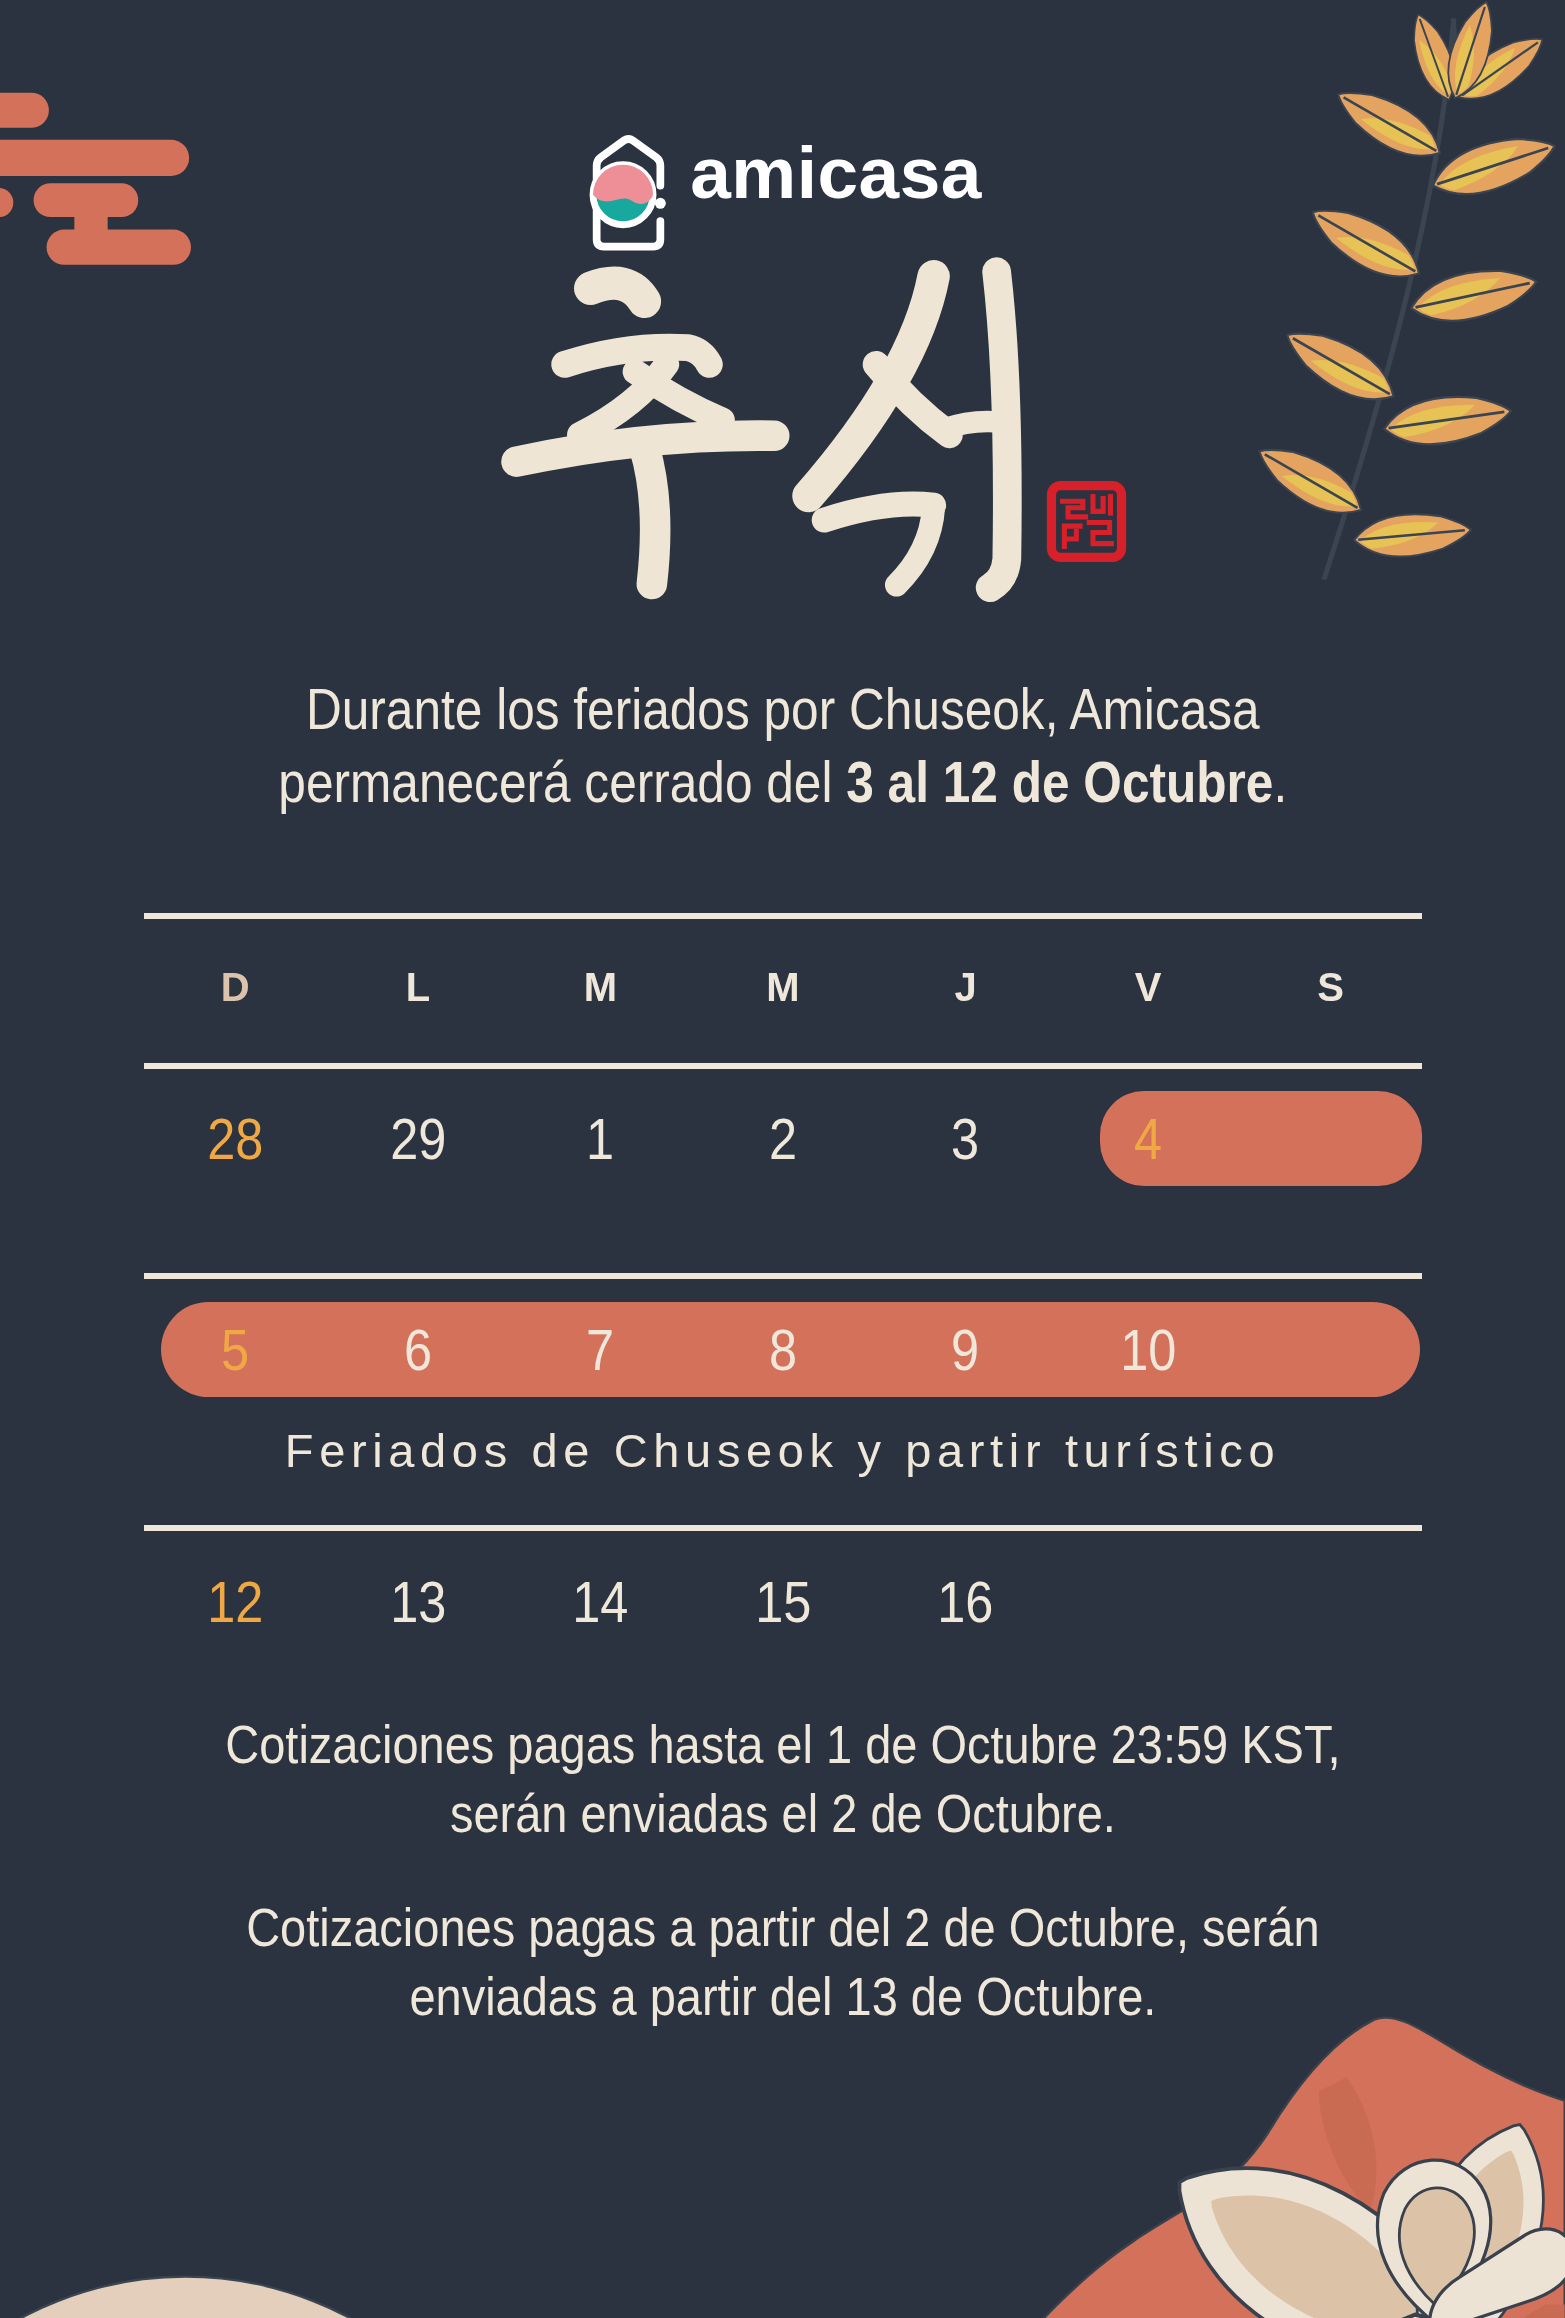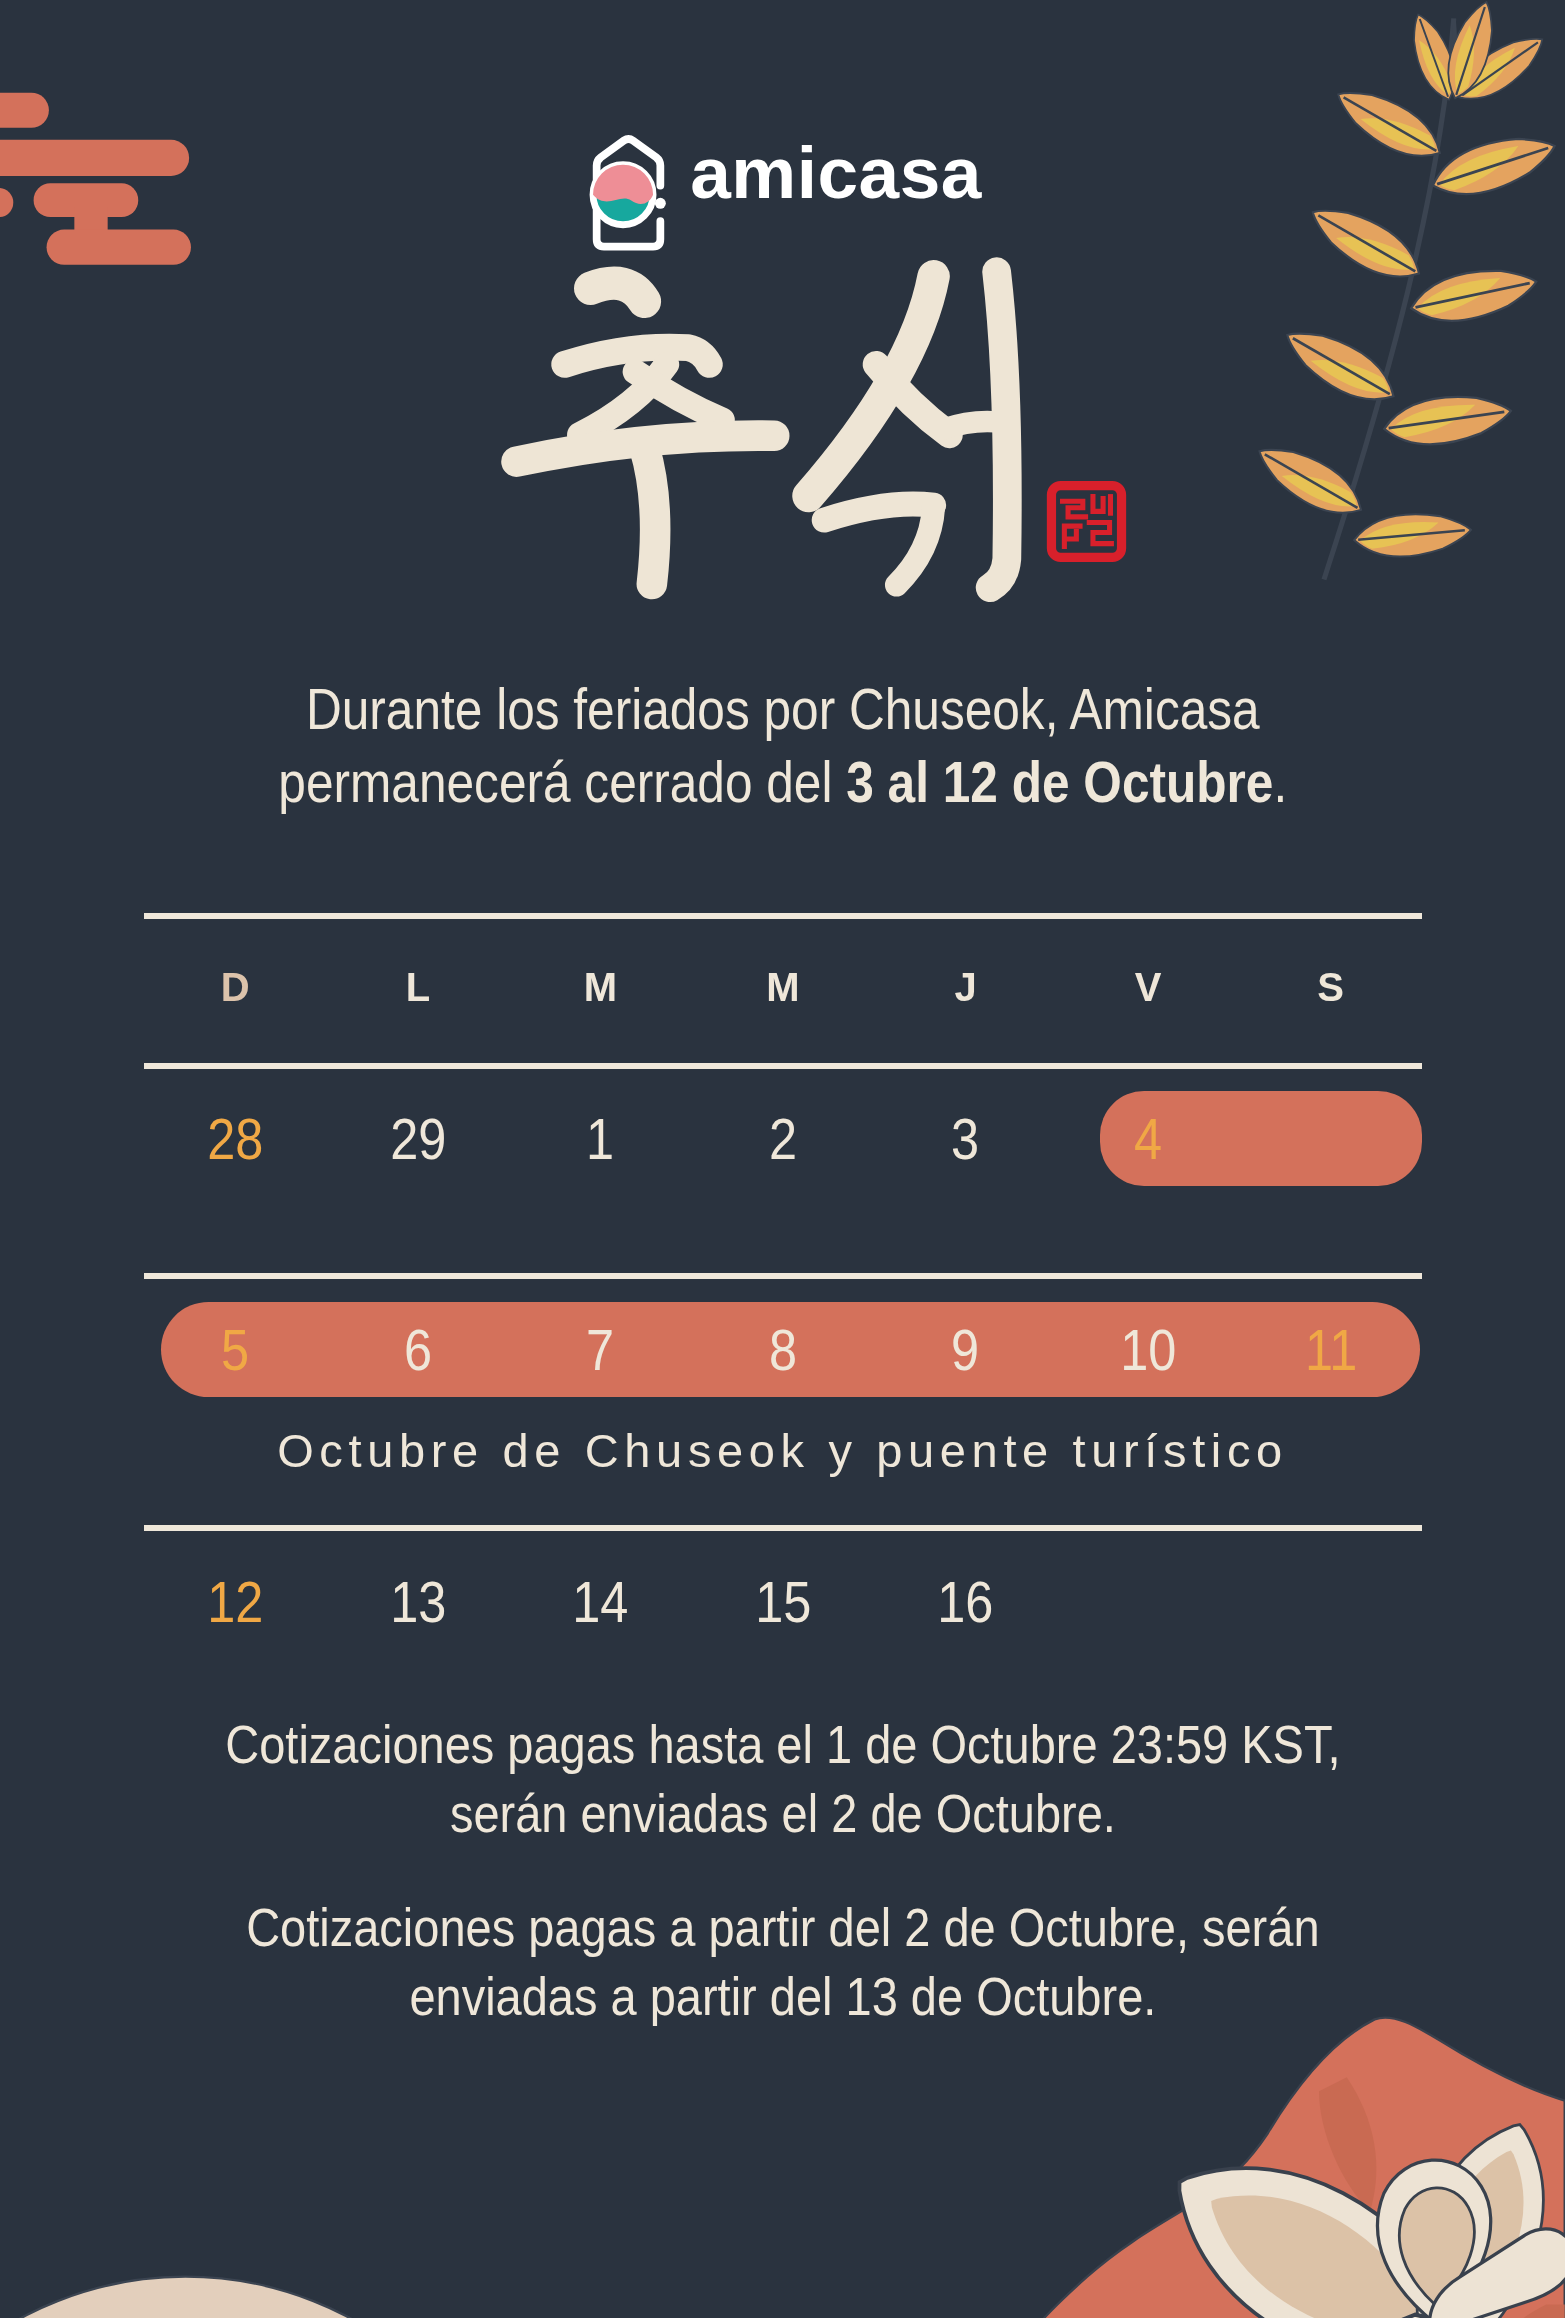--- a/index.html
+++ b/index.html
@@ -207,27 +207,24 @@
       </div>
     <div class="cell">
         <span class="sx">8</span>
       </div>
     <div class="cell">
         <span class="sx">9</span>
       </div>
     <div class="cell">
         <span class="sx">10</span>
       </div>
-    <div class="cell amber">
-        <span class="sx">11</span>
-      </div>
   </div>
 
   <div class="txt caption">
-    <span>Octubre de Chuseok y puente turístico</span>
+    <span>Feriados de Chuseok y partir turístico</span>
   </div>
   <div class="rule" style="top:1525px;"></div>
 
   <div class="cal-row nums w3">
     <div class="cell amber">
         <span class="sx">12</span>
       </div>
     <div class="cell">
         <span class="sx">13</span>
       </div>

